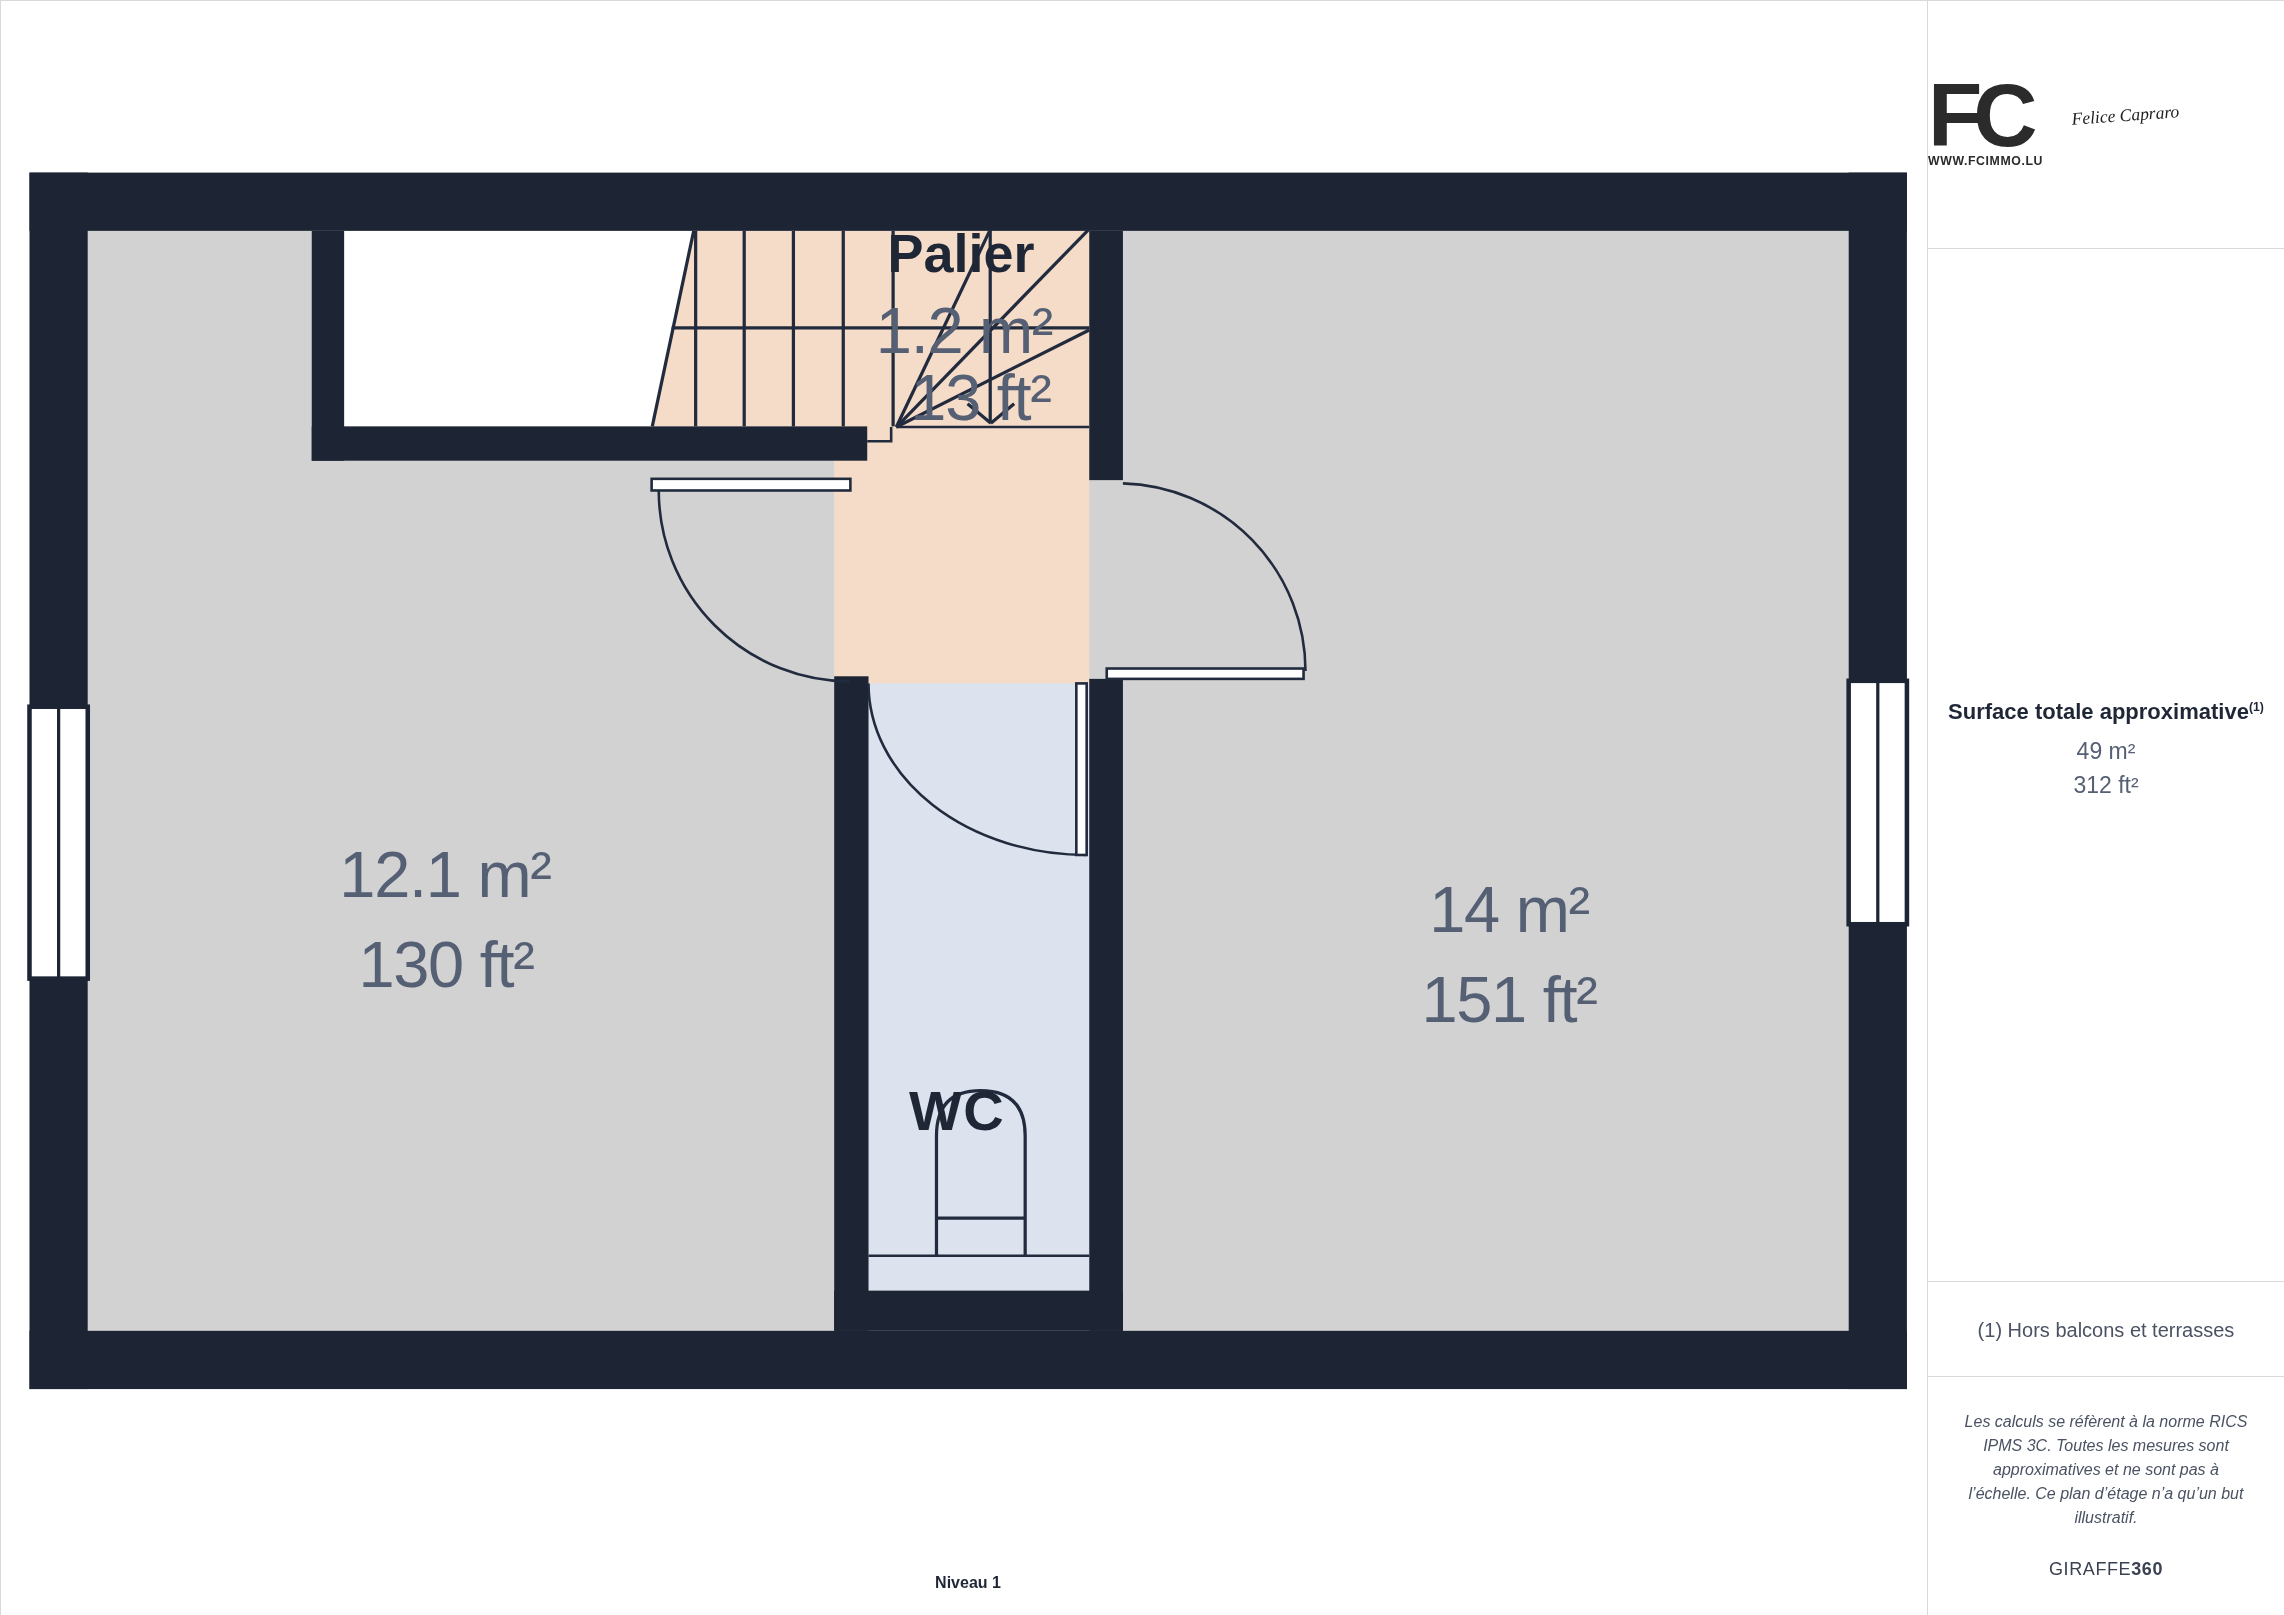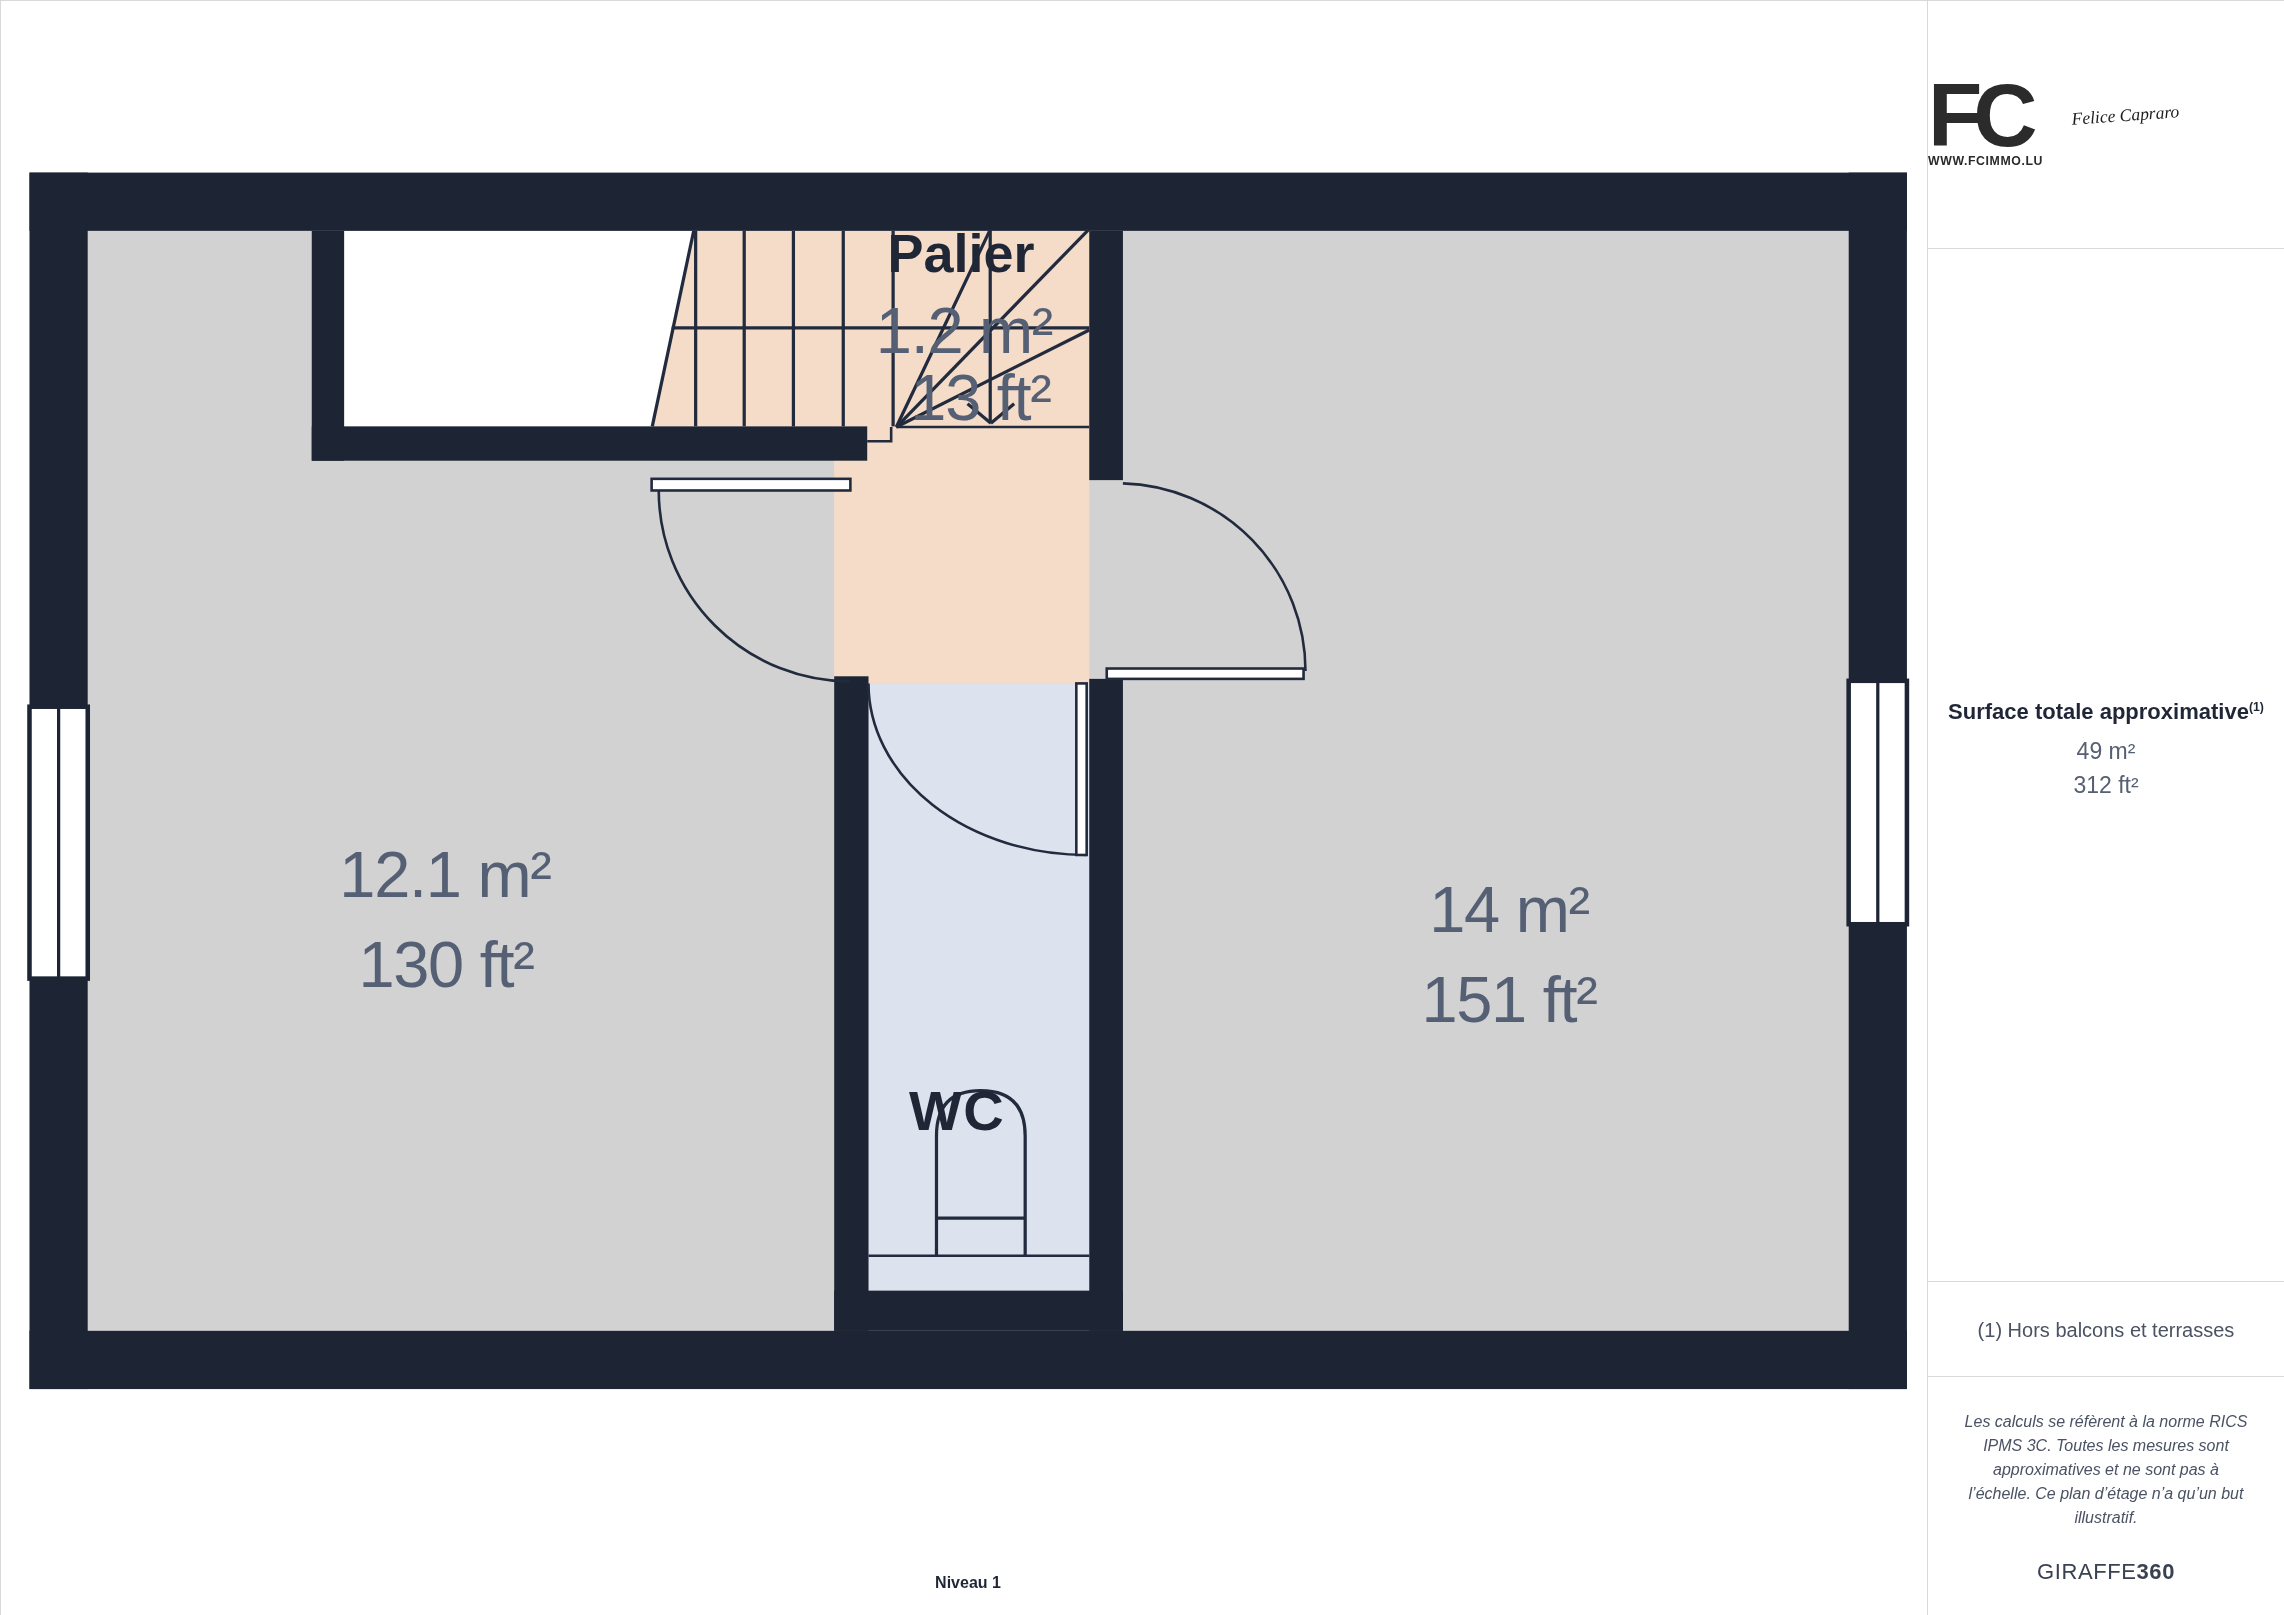--- a/index.html
+++ b/index.html
@@ -41,21 +41,21 @@
   .logo-mono{font-size:89px;font-weight:900;letter-spacing:-9px;line-height:1;display:inline-block;}
   .logo-script{position:absolute;top:34px;left:50%;transform:translateX(-32%) rotate(-4deg);
     font-family:"Liberation Serif",serif;font-style:italic;font-size:17.5px;color:#1d1d1d;white-space:nowrap;}
   .logo-url{font-size:12.3px;font-weight:bold;letter-spacing:0.6px;margin-top:-6.5px;}
   .sb-center{position:absolute;left:0;width:100%;text-align:center;}
   .sb-title{font-size:22px;font-weight:bold;color:var(--textdark);}
   .sb-title sup{font-size:12.3px;}
   .sb-val{font-size:23px;color:var(--labelgray);}
   .sb-note{font-size:20px;color:var(--footnote);}
   .sb-legal{font-size:16px;color:var(--footnote);line-height:24px;font-style:italic;}
-  .sb-brand{font-size:22px;color:#3a4252;letter-spacing:0.6px;}
+  .sb-brand{font-size:18px;color:#3a4252;letter-spacing:0.6px;}
   .sb-brand .b{font-weight:bold;}
 </style>
 </head>
 <body>
 
 <div class="page">
 
   <svg class="plan-svg" viewBox="0 0 3528 2496">
 
     <rect class="f-floor" x="134" y="355" width="2720" height="1699"></rect>

